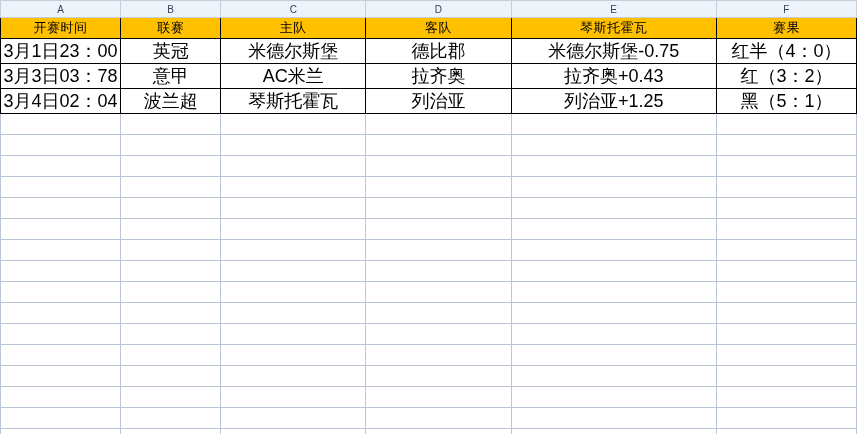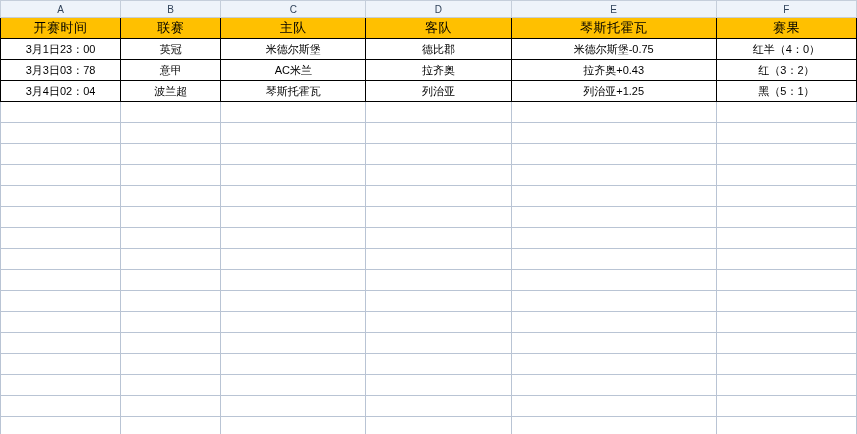--- a/index.html
+++ b/index.html
@@ -49,21 +49,21 @@
     background: #ffc000;
     border: 1px solid #000000;
     font-size: 13px;
     color: #000000;
     letter-spacing: 0.5px;
     margin-left: 48px;
   }
   tr.data td {
     border: 1px solid #000000;
     background: #ffffff;
-    font-size: 11px;
+    font-size: 18px;
     color: #000000;
   }
   tr.empty td {
     border: 1px solid #b9c4d4;
     background: #ffffff;
     height: 20px;
   }
   .red { color: #c00000; }
   .black { color: #000000; }
 </style>

